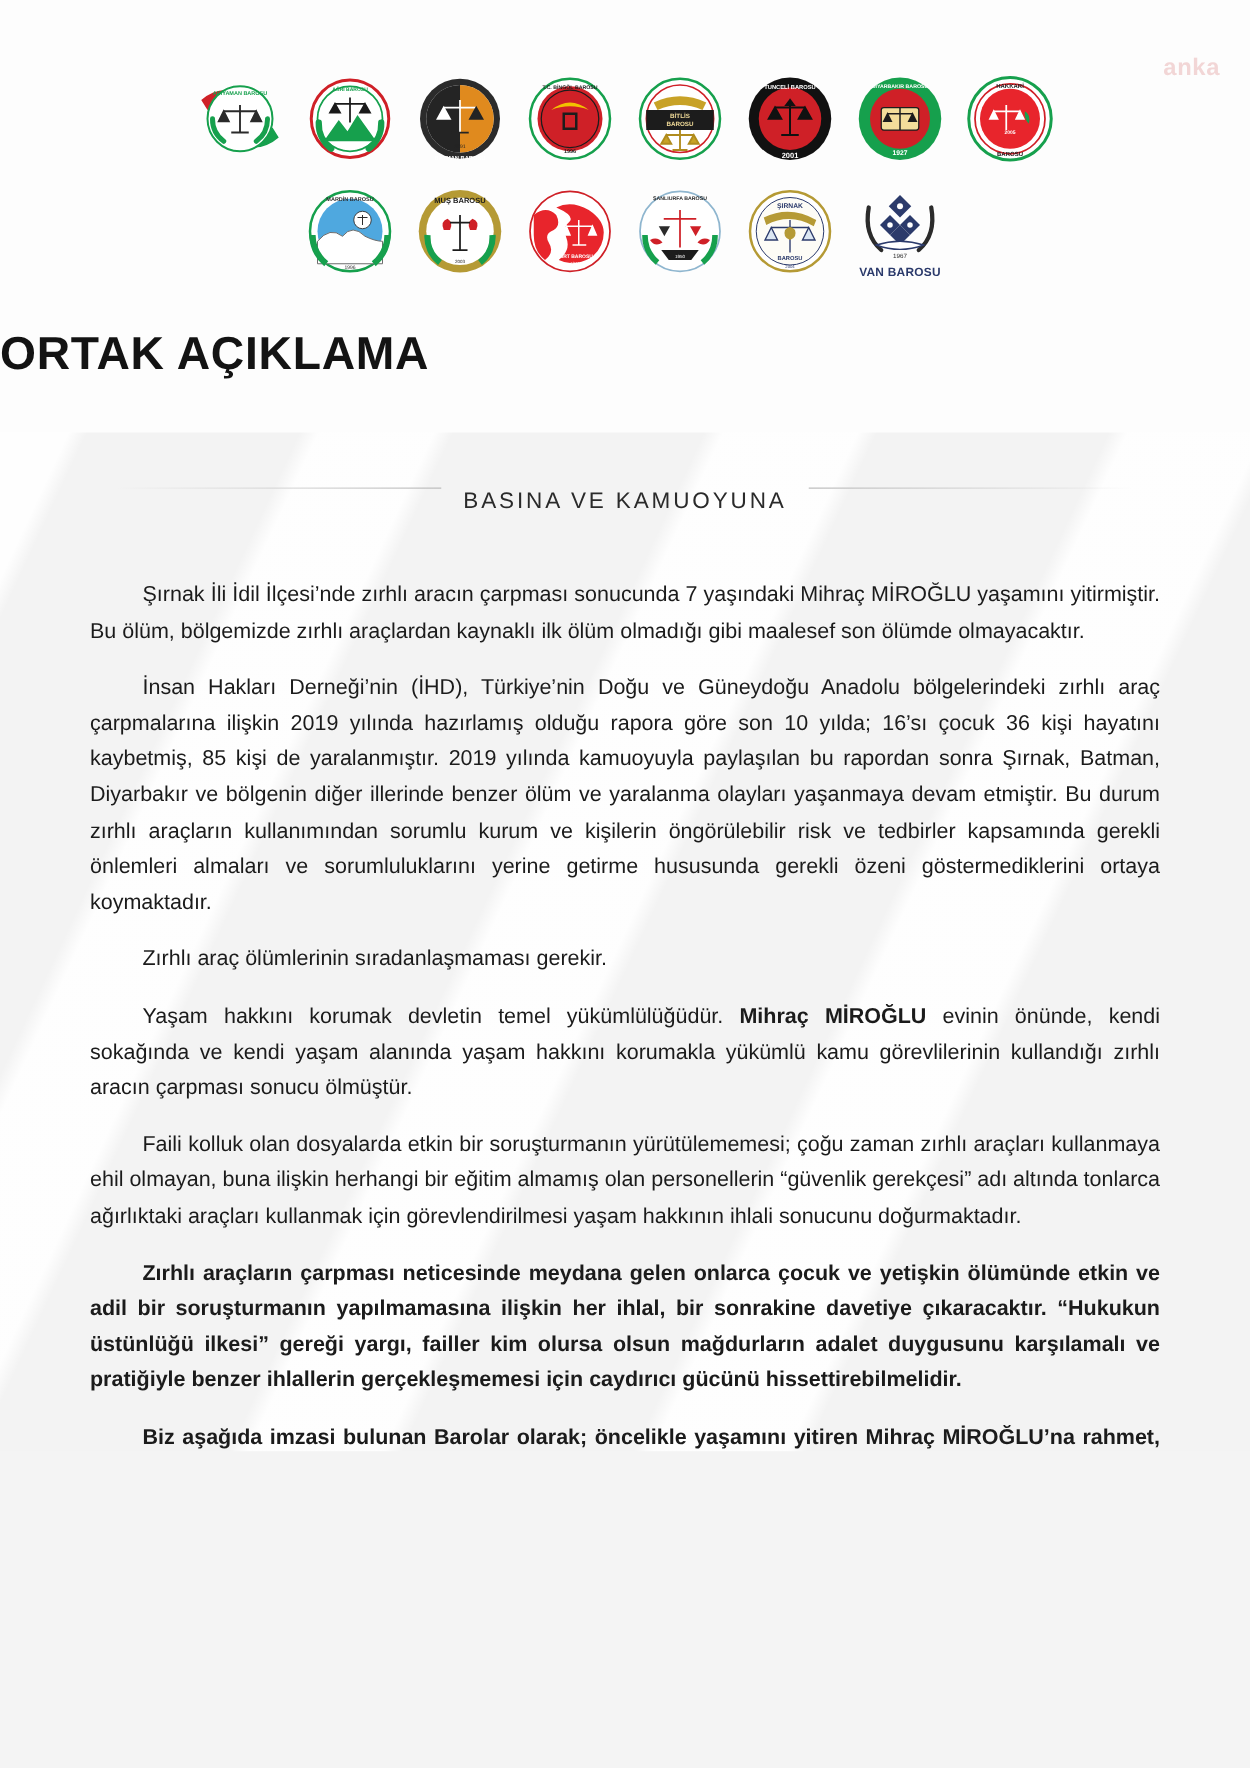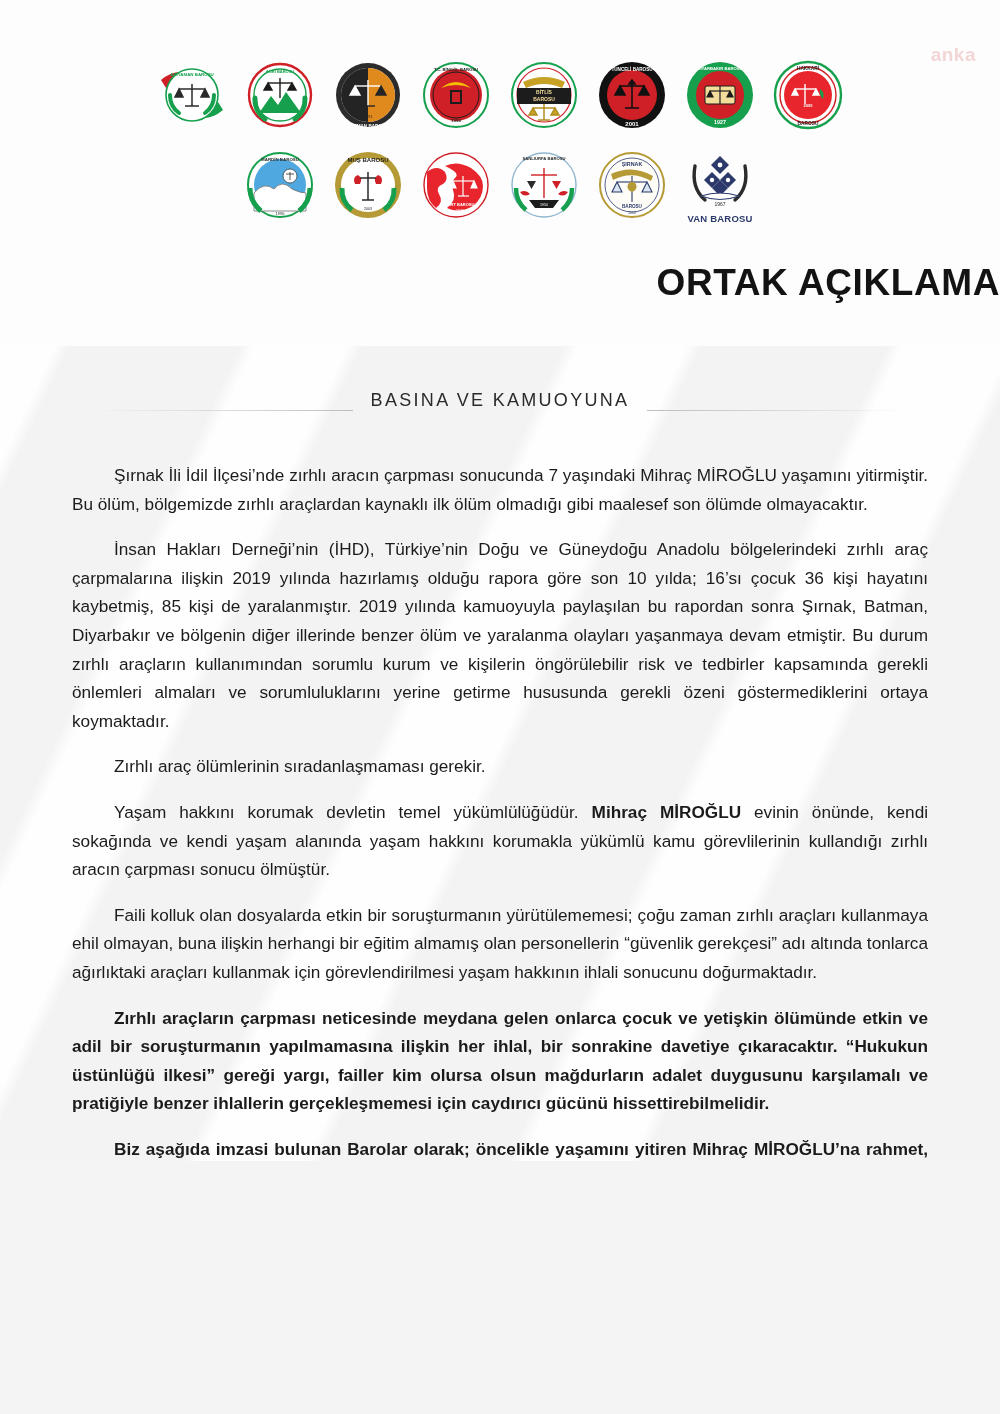--- a/index.html
+++ b/index.html
@@ -61,28 +61,28 @@
   }
   .logo.tall{height:86px;}
   .logo svg{display:block;}
   .logo .capt{
     position:absolute;bottom:-2px;left:0;right:0;text-align:center;
     font-size:9.5px;font-weight:700;color:#2b3a6b;letter-spacing:.2px;
     font-family:"Liberation Sans",sans-serif;
   }
   
   .doc-title{
-    position:absolute;left:0;top:262px;width:1000px;text-align:right;
+    position:absolute;left:0;top:262px;width:1000px;text-align:left;
     font-size:37px;font-weight:700;letter-spacing:.6px;color:#131313;
     z-index:5;font-family:"Liberation Sans",sans-serif;
   }
   
   .subtitle-wrap{
     position:absolute;left:0;top:390px;width:1000px;
-    display:flex;align-items:flex-end;justify-content:center;gap:18px;
+    display:flex;align-items:flex-start;justify-content:center;gap:18px;
     z-index:5;
   }
   .rule{height:1px;background:#c9c9c9;width:260px;}
   .rule.left{background:linear-gradient(to right,rgba(200,200,200,0),#bdbdbd);}
   .rule.right{background:linear-gradient(to left,rgba(200,200,200,0),#bdbdbd);}
   .subtitle{
     font-size:18px;letter-spacing:2.3px;color:#2a2a2a;font-weight:400;
     white-space:nowrap;font-family:"Liberation Sans",sans-serif;
   }
   

